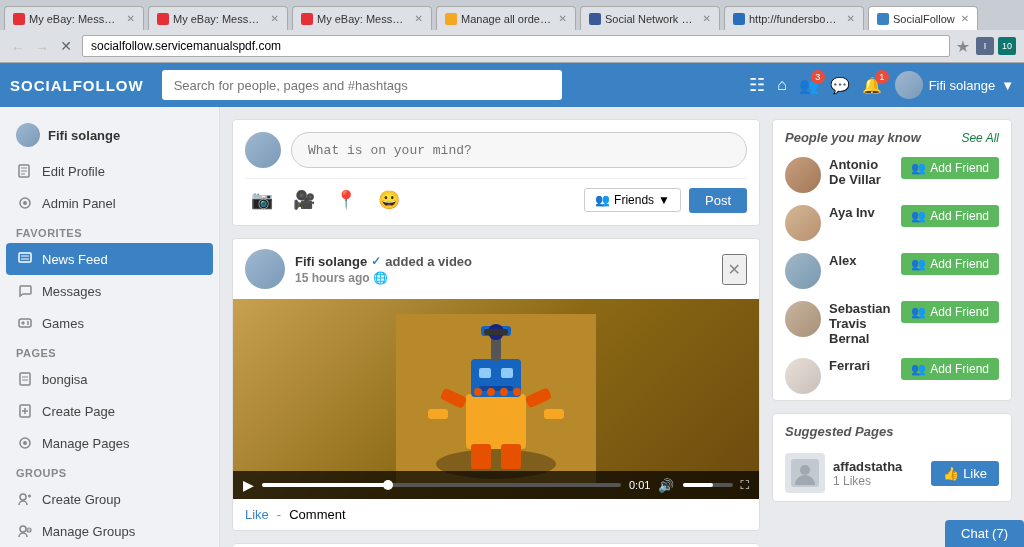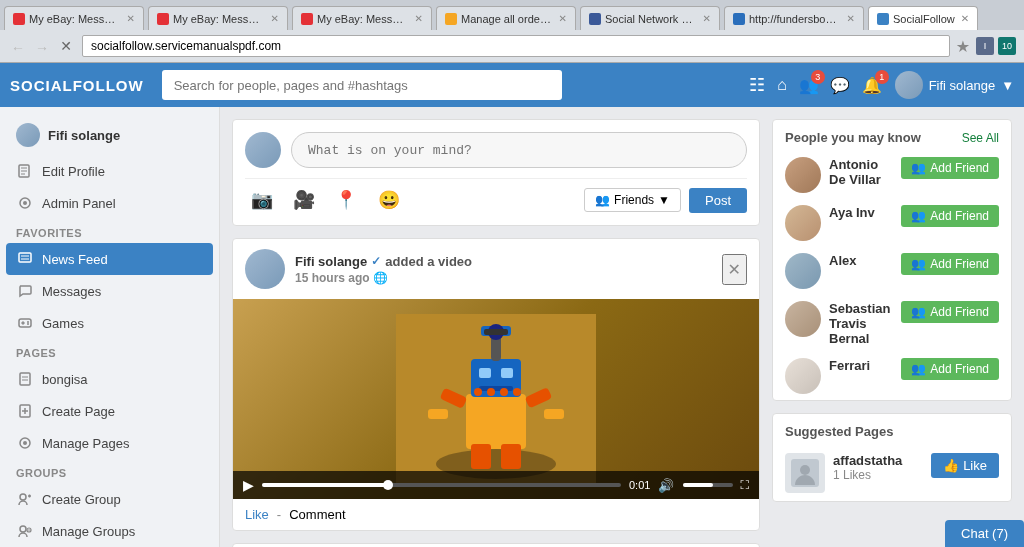--- a/index.html
+++ b/index.html
@@ -89,34 +89,34 @@
 
     .post-footer { padding: 8px 12px; }
     .post-likes { display: flex; align-items: center; gap: 8px; }
     .like-link { color: #3b82c4; cursor: pointer; font-size: 13px; text-decoration: none; }
     .comment-link { color: #000000; cursor: pointer; font-size: 13px; text-decoration: none; }
     .separator { color: #888; }
 
     
     .right-sidebar { width: 240px; flex-shrink: 0; }
     .right-card { background: white; border: 1px solid #ddd; border-radius: 4px; margin-bottom: 12px; overflow: hidden; }
-    .right-card-header { display: flex; align-items: center; justify-content: space-between; padding: 10px 12px 6px; }
+    .right-card-header { display: flex; align-items: center; justify-content: space-between; padding: 10px 12px 6px; font-style: italic; }
     .right-card-title { font-size: 13px; font-weight: bold; color: #555; }
     .see-all-link { color: #15803d; font-size: 12px; cursor: pointer; text-decoration: none; }
     .people-item { display: flex; align-items: flex-start; padding: 6px 12px; gap: 8px; }
     .people-avatar { width: 36px; height: 36px; border-radius: 50%; background: linear-gradient(135deg, #b0c4d8, #8a9eb2); flex-shrink: 0; overflow: hidden; }
     .people-avatar-1 { background: linear-gradient(135deg, #c8a080, #a07858); }
     .people-avatar-2 { background: linear-gradient(135deg, #d4b896, #b89070); }
     .people-avatar-3 { background: linear-gradient(135deg, #a0b8c8, #7a98b0); }
     .people-avatar-4 { background: linear-gradient(135deg, #c8b4a0, #a89078); }
     .people-avatar-5 { background: linear-gradient(135deg, #e8e0d8, #c8c0b8); }
     .people-name { flex: 1; font-size: 13px; font-weight: bold; color: #333; }
     .add-friend-btn { background: #5cb85c; color: white; border: none; border-radius: 3px; padding: 4px 10px; font-size: 12px; cursor: pointer; display: flex; align-items: center; gap: 4px; white-space: nowrap; }
 
-    .suggested-item { display: flex; align-items: flex-start; padding: 8px 12px; gap: 8px; }
+    .suggested-item { display: flex; align-items: center; padding: 8px 12px; gap: 8px; }
     .suggested-avatar { width: 40px; height: 40px; background: #e0e4e8; border-radius: 4px; display: flex; align-items: center; justify-content: center; flex-shrink: 0; }
     .suggested-info { flex: 1; }
     .suggested-name { font-size: 13px; font-weight: bold; color: #333; }
     .suggested-likes { font-size: 12px; color: #888; }
     .like-btn { background: #3b82c4; color: white; border: none; border-radius: 3px; padding: 5px 12px; font-size: 13px; cursor: pointer; display: flex; align-items: center; gap: 4px; }
 
     
     .chat-bar { position: fixed; bottom: 0; right: 0; background: #3b82c4; color: white; padding: 6px 16px; font-size: 13px; cursor: pointer; border-radius: 4px 4px 0 0; }
   </style>
 </head>

